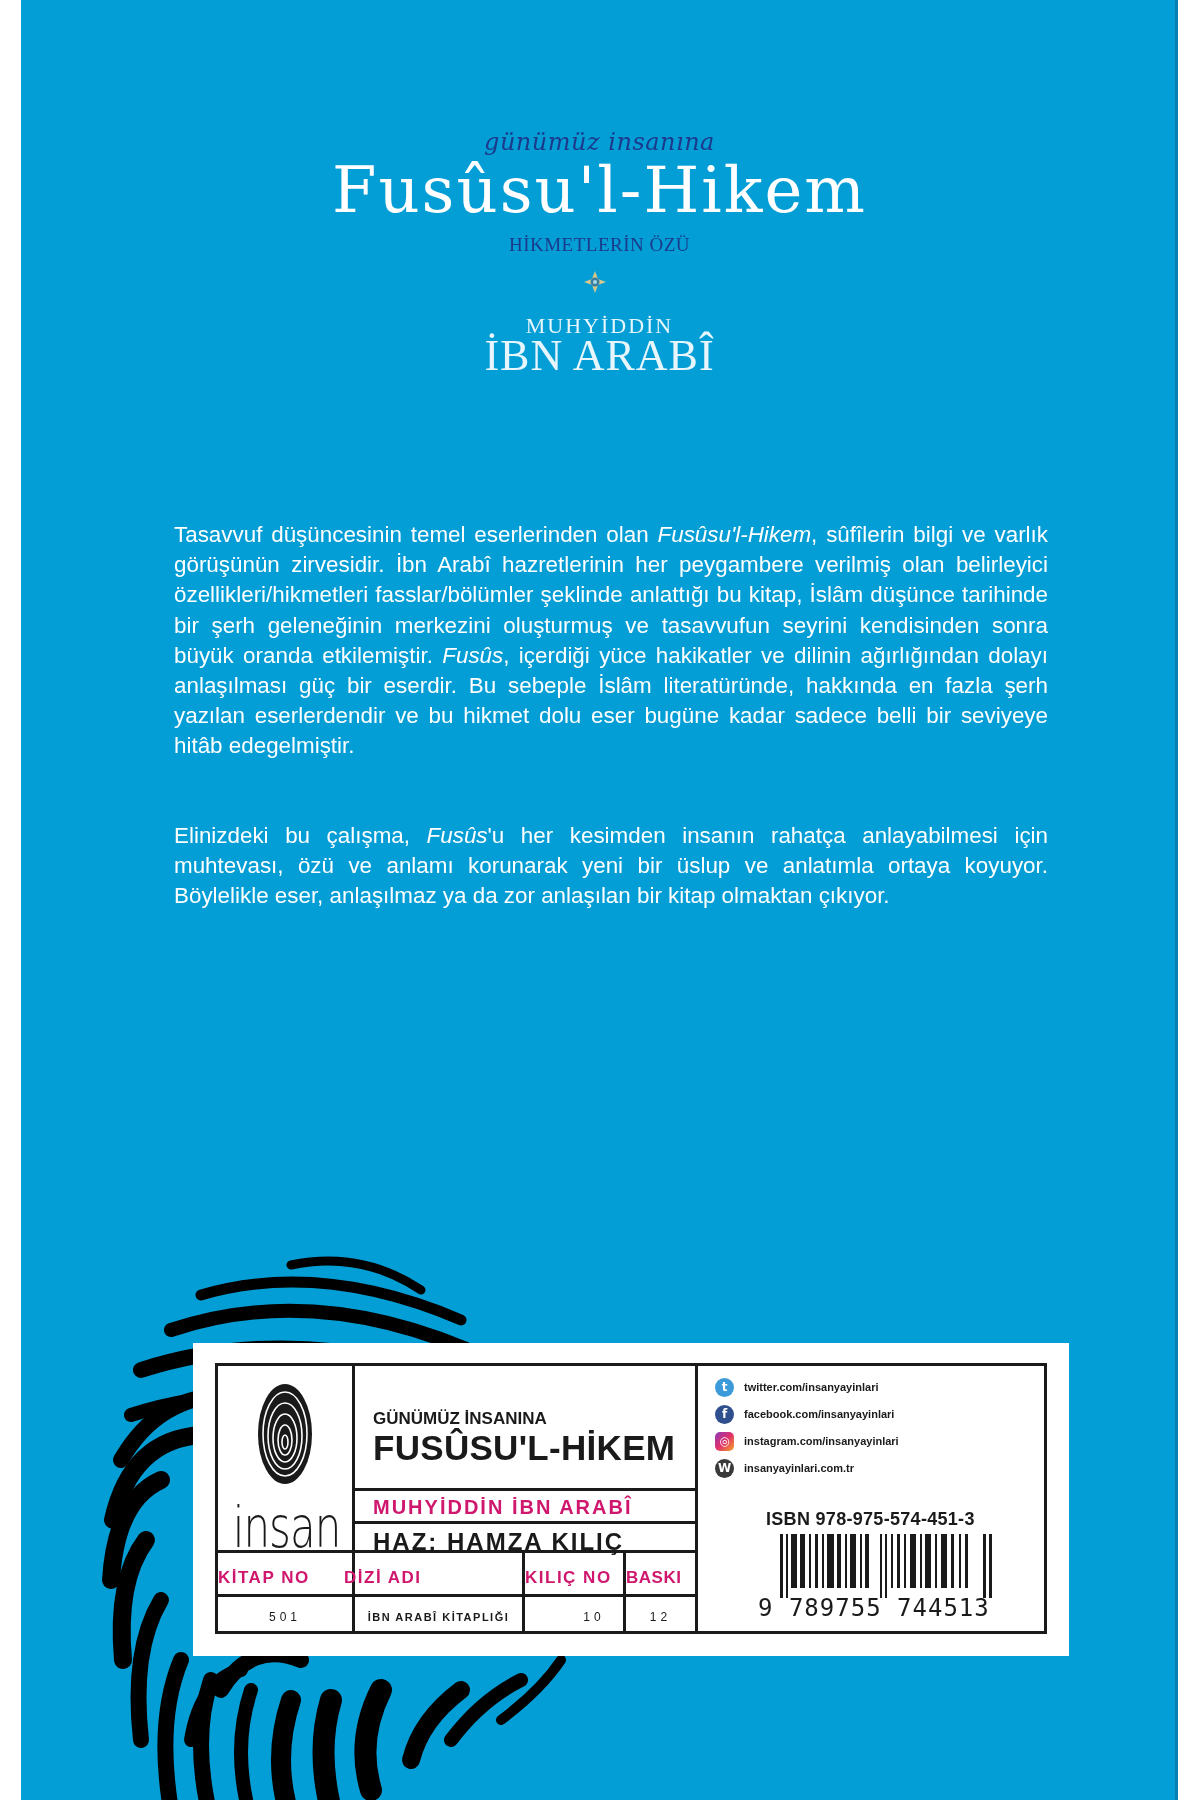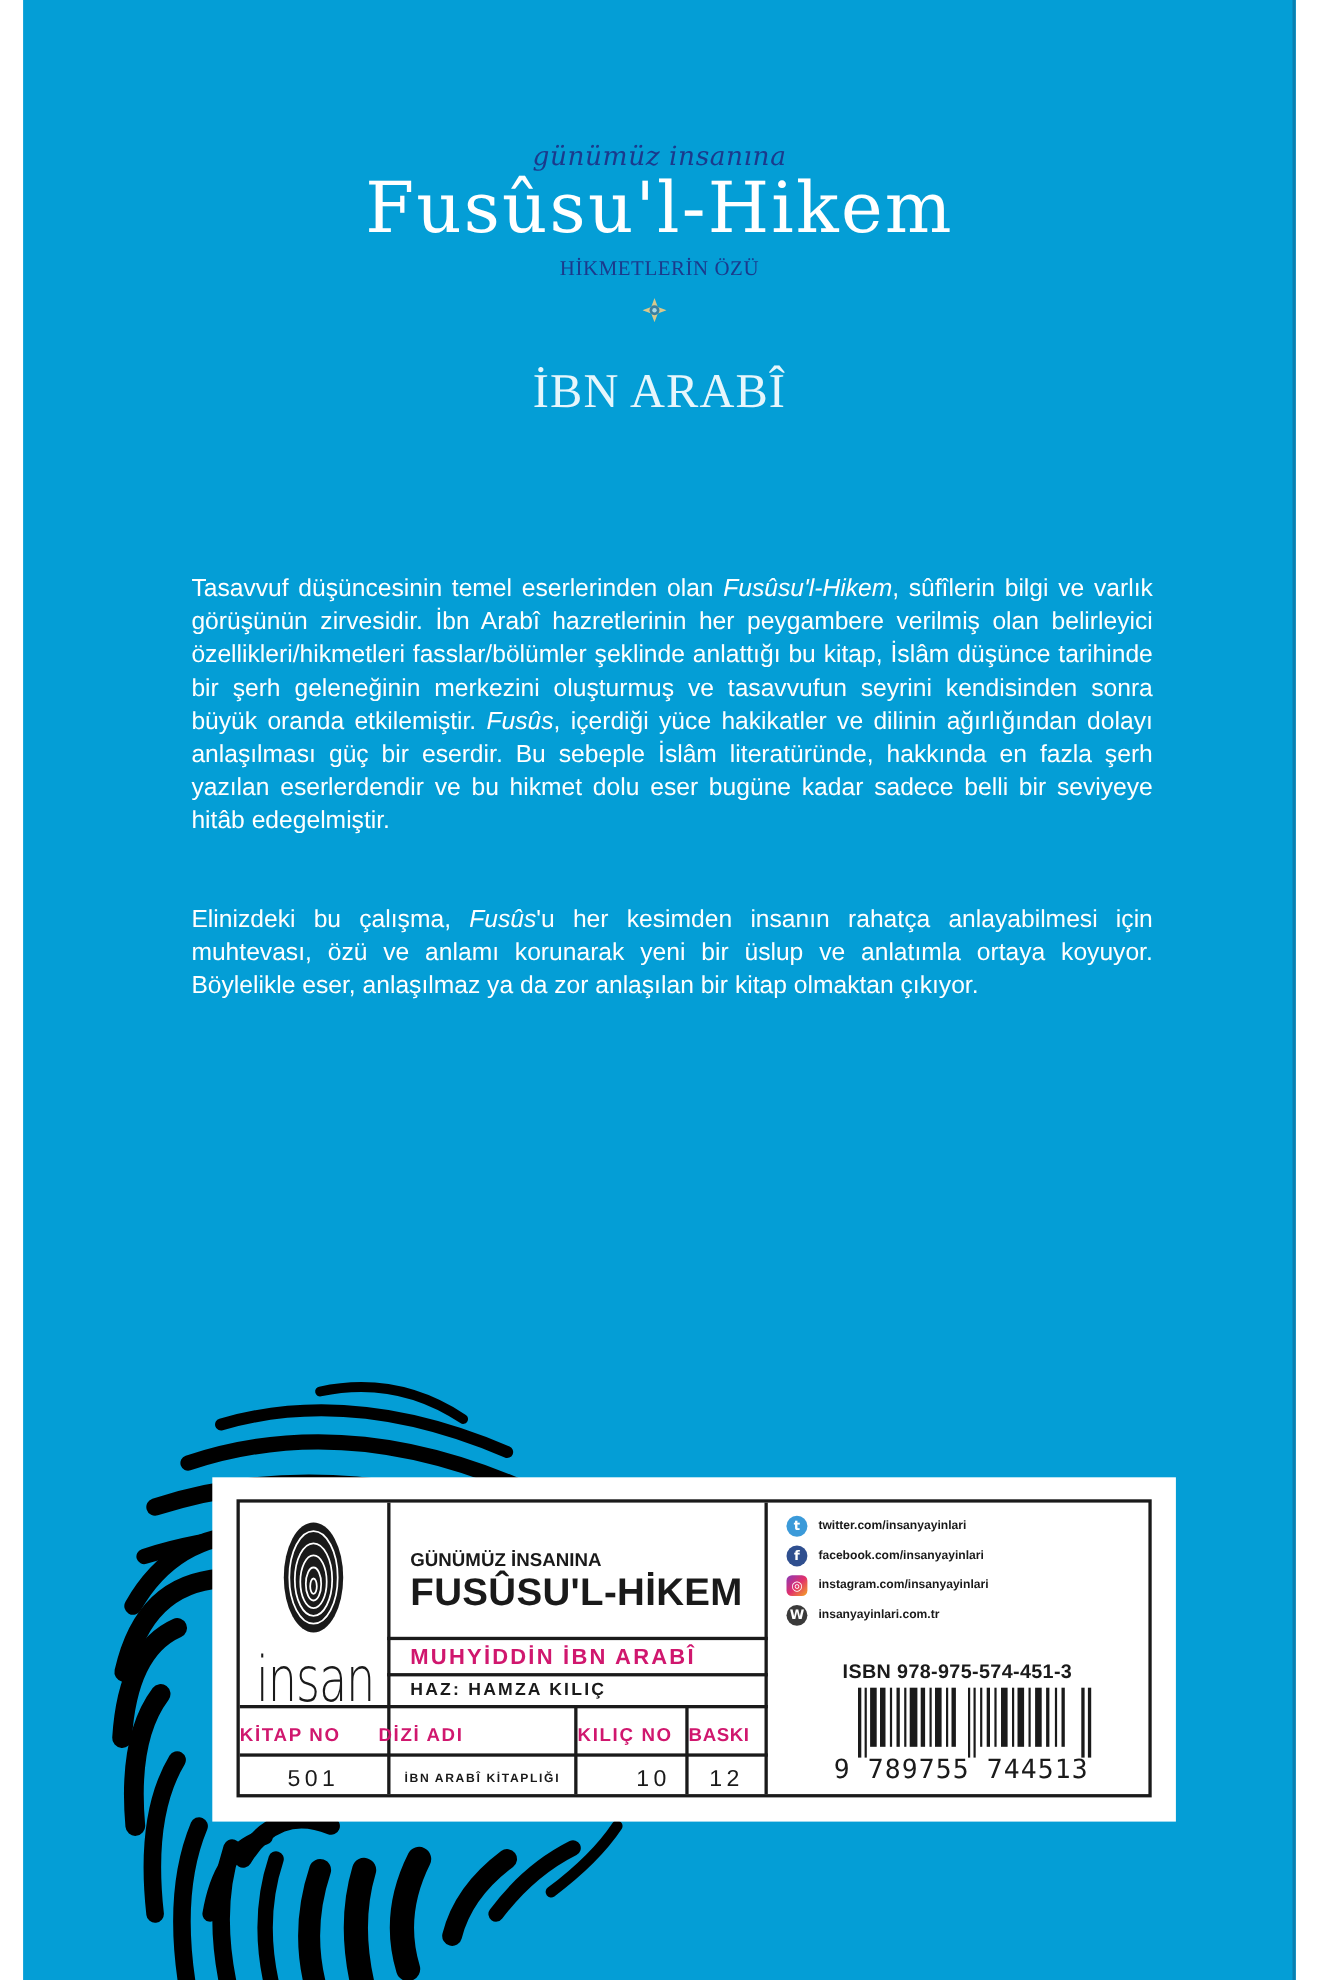--- a/index.html
+++ b/index.html
@@ -23,23 +23,23 @@
 
   .label { position:absolute; left:193px; top:1343px; width:876px; height:313px; background:#ffffff; }
   .tbl { position:absolute; left:22px; top:20px; width:832px; height:271px; border:3px solid #1a1a1a; box-sizing:border-box; }
   .vline { position:absolute; width:3px; background:#1a1a1a; }
   .hline { position:absolute; height:3px; background:#1a1a1a; }
 
   .logo-text { position:absolute; left:0; top:128px; width:137px; text-align:center; font-family:"DejaVu Sans", sans-serif; font-size:42px; font-weight:300; color:#1a1a1a; letter-spacing:-1px; transform:scaleY(1.35); transform-origin:top; }
   .book-sub { position:absolute; left:155px; top:43px; font-family:"Liberation Sans", sans-serif; font-weight:bold; font-size:17px; color:#1a1a1a; }
   .book-title { position:absolute; left:155px; top:62px; font-family:"Liberation Sans", sans-serif; font-weight:bold; font-size:35px; color:#1a1a1a; letter-spacing:0.3px; }
   .author-cell { position:absolute; left:155px; top:130px; font-family:"Liberation Sans", sans-serif; font-weight:bold; font-size:20px; color:#d0176e; letter-spacing:2px; }
-  .haz-cell { position:absolute; left:155px; top:162px; font-family:"Liberation Sans", sans-serif; font-weight:bold; font-size:16px; color:#1a1a1a; letter-spacing:2px; }
+  .haz-cell { position:absolute; left:155px; top:162px; font-family:"Liberation Sans", sans-serif; font-weight:bold; font-size:24px; color:#1a1a1a; letter-spacing:2px; }
   .th { position:absolute; top:192px; height:40px; line-height:40px; font-family:"Liberation Sans", sans-serif; font-weight:bold; font-size:17px; color:#d0176e; letter-spacing:1.5px; }
-  .td { position:absolute; top:235px; height:33px; line-height:33px; text-align:center; font-family:"Liberation Sans", sans-serif; font-size:21px; color:#1a1a1a; letter-spacing:4px; }
+  .td { position:absolute; top:235px; height:33px; line-height:33px; text-align:center; font-family:"Liberation Sans", sans-serif; font-size:12px; color:#1a1a1a; letter-spacing:4px; }
   .td.small { font-size:11px; letter-spacing:1.5px; font-weight:bold; }
 
   .social { position:absolute; left:497px; font-family:"Liberation Sans", sans-serif; font-size:11px; font-weight:bold; color:#1a1a1a; display:flex; align-items:center; height:22px; }
   .social .ic { width:19px; height:19px; border-radius:50%; margin-right:10px; display:flex; align-items:center; justify-content:center; color:#ffffff; font-size:12px; font-weight:bold; font-family:"DejaVu Sans", sans-serif; }
   .isbn-text { position:absolute; left:548px; top:143px; font-family:"Liberation Sans", sans-serif; font-weight:bold; font-size:18px; color:#1a1a1a; letter-spacing:0.3px; }
   .barcode { position:absolute; left:562px; top:168px; }
   .barcode-num { position:absolute; left:540px; top:228px; font-family:"DejaVu Sans Mono", monospace; font-size:24px; color:#1a1a1a; letter-spacing:1px; }
 </style>
 </head>
 <body>
@@ -48,20 +48,21 @@
   <div class="cover-edge"></div>
 
   <div class="subtitle-top">günümüz insanına</div>
   <div class="main-title">Fusûsu'l-Hikem</div>
   <div class="tagline">HİKMETLERİN ÖZÜ</div>
   <svg class="ornament" viewBox="0 0 22 22">
     <path d="M11 0 L14 8 L22 11 L14 14 L11 22 L8 14 L0 11 L8 8 Z" fill="#d8c88c"></path>
     <circle cx="11" cy="11" r="4.5" fill="#3a7fa0"></circle>
     <circle cx="11" cy="11" r="2" fill="#a8d8e8"></circle>
   </svg>
+  <div class="author-first">MUHYİDDİN</div>
   <div class="author-last">İBN ARABÎ</div>
 
   <div class="blurb blurb-1">
     <p><span>Tasavvuf düşüncesinin temel eserlerinden olan </span><span class="em">Fusûsu'l-Hikem</span><span>, sûfîlerin bilgi ve varlık görüşünün zirvesidir. İbn Arabî hazretlerinin her peygambere verilmiş olan belirleyici özellikleri/hikmetleri fasslar/bölümler şeklinde anlattığı bu kitap, İslâm düşünce tarihinde bir şerh geleneğinin merkezini oluşturmuş ve tasavvufun seyrini kendisinden sonra büyük oranda etkilemiştir. </span><span class="em">Fusûs</span><span>, içerdiği yüce hakikatler ve dilinin ağırlığından dolayı anlaşılması güç bir eserdir. Bu sebeple İslâm literatüründe, hakkında en fazla şerh yazılan eserlerdendir ve bu hikmet dolu eser bugüne kadar sadece belli bir seviyeye hitâb edegelmiştir.</span></p>
   </div>
   <div class="blurb blurb-2">
     <p><span>Elinizdeki bu çalışma, </span><span class="em">Fusûs</span><span>'u her kesimden insanın rahatça anlayabilmesi için muhtevası, özü ve anlamı korunarak yeni bir üslup ve anlatımla ortaya koyuyor. Böylelikle eser, anlaşılmaz ya da zor anlaşılan bir kitap olmaktan çıkıyor.</span></p>
   </div>
 
   <svg class="fingerprint" width="520" height="600" viewBox="0 0 520 600">

